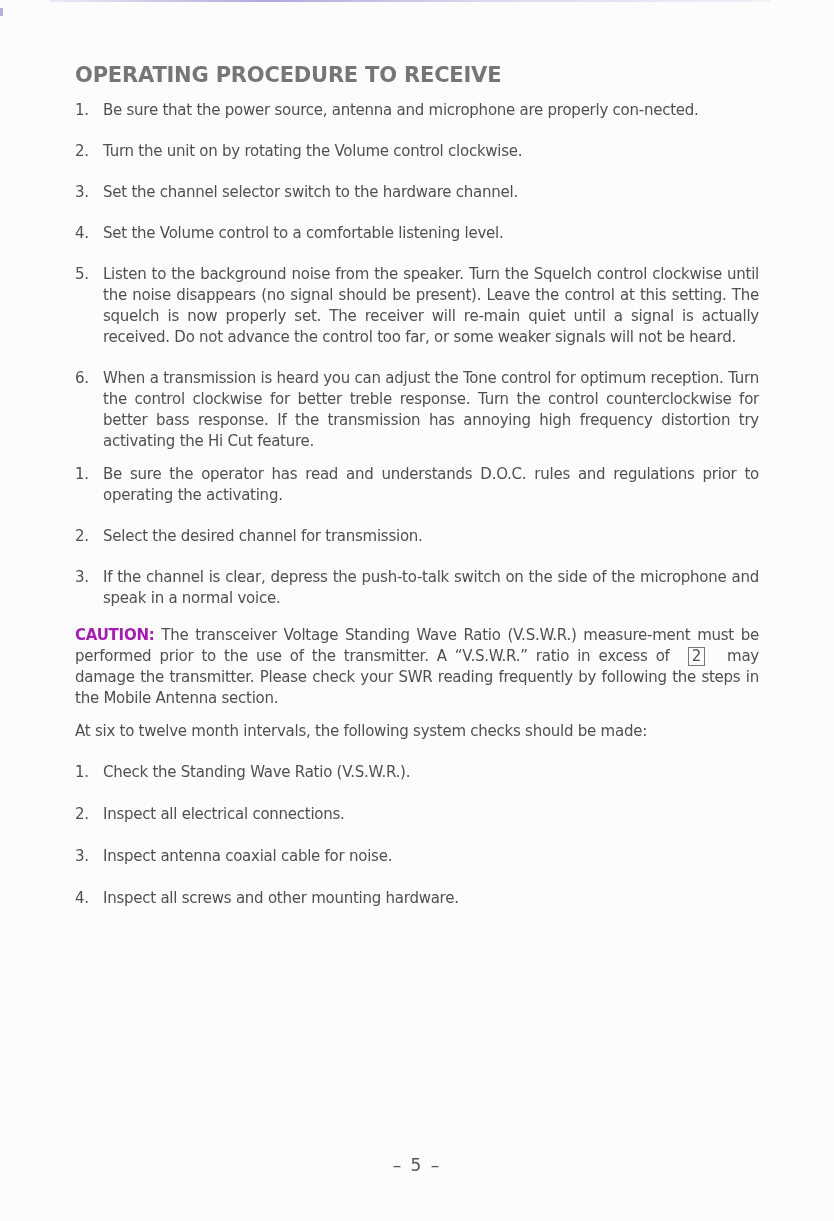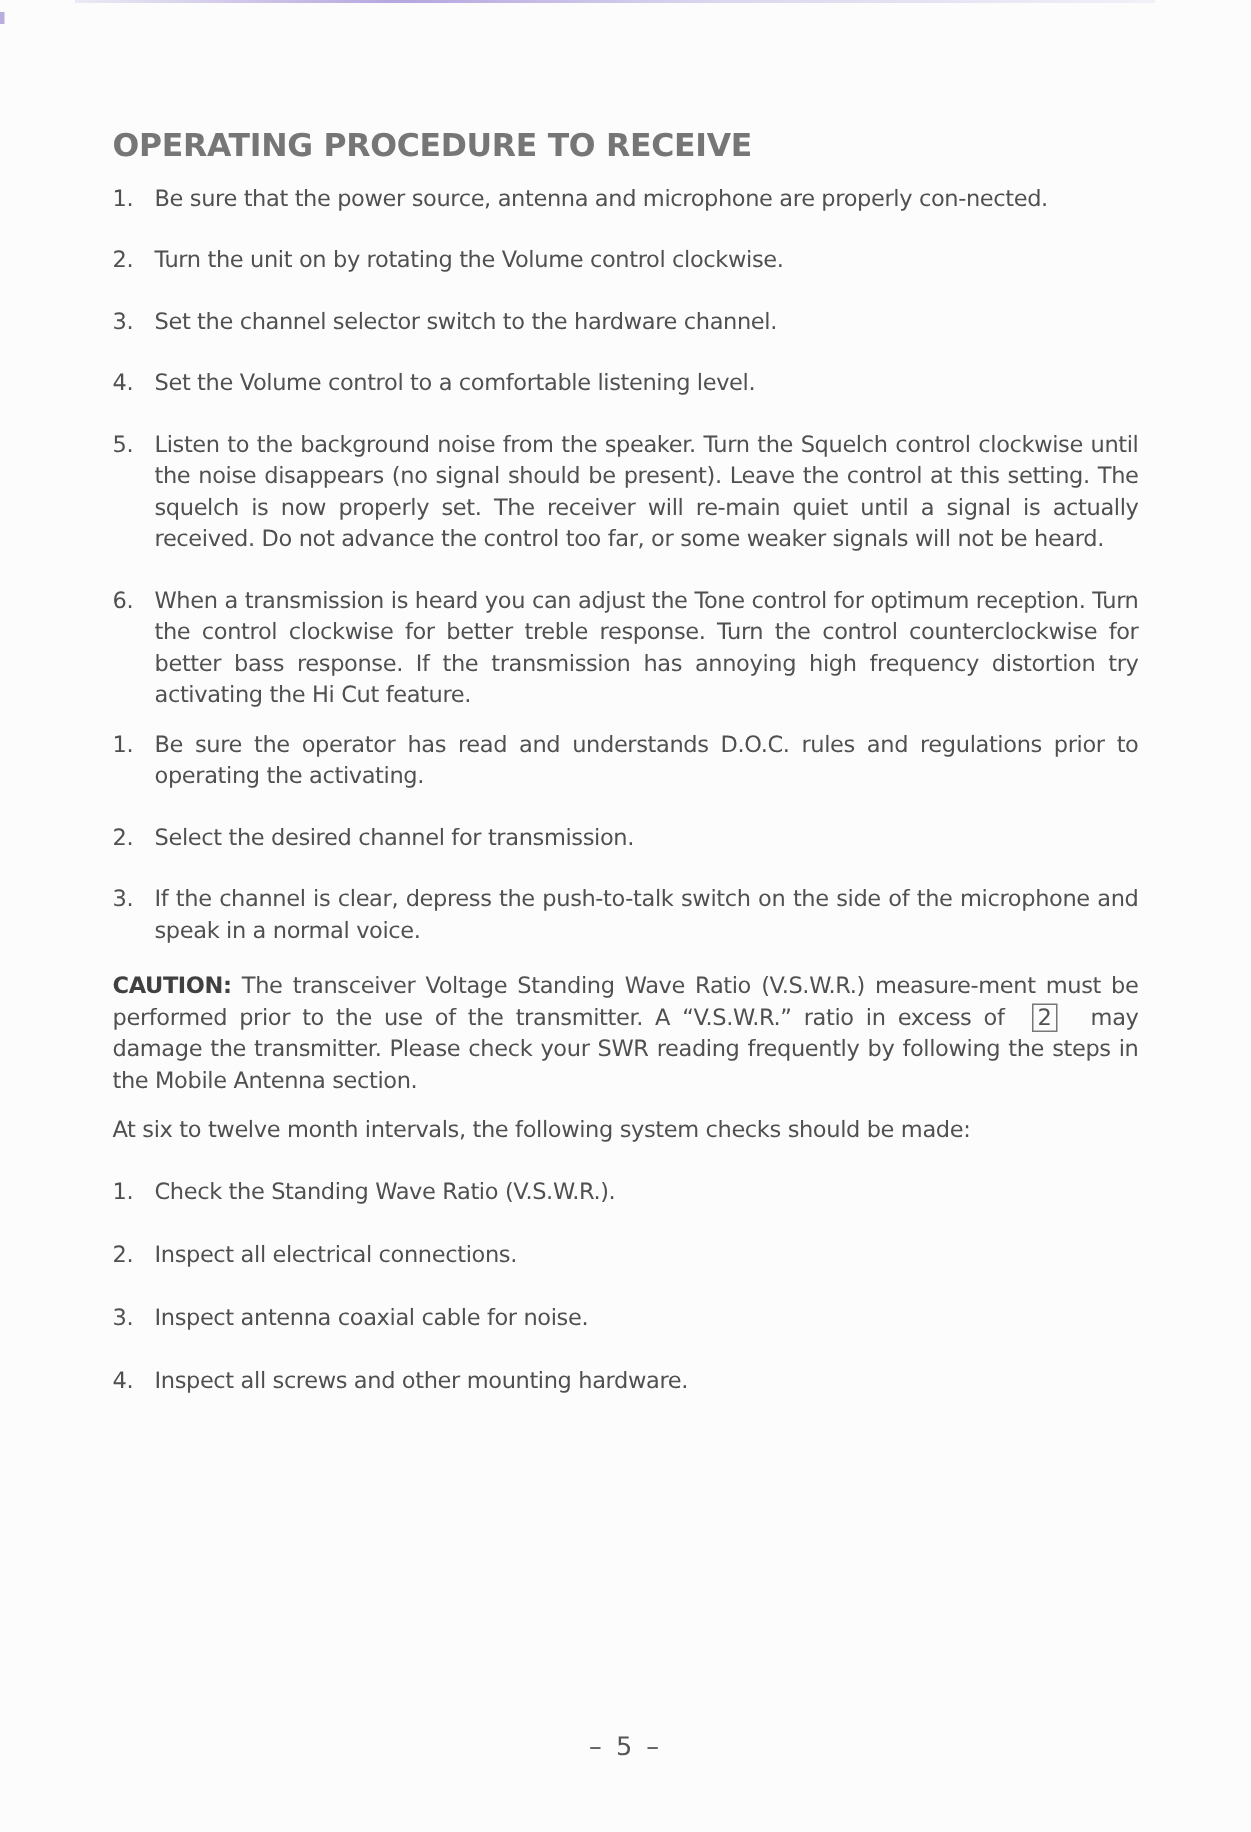--- a/index.html
+++ b/index.html
@@ -27,21 +27,21 @@
       position: absolute;
       left: 0;
       top: 8px;
       width: 3px;
       height: 8px;
       background: rgba(140,120,200,0.6);
     }
     .page {
       position: absolute;
       left: 75px;
-      top: 82px;
+      top: 60px;
       width: 684px;
     }
     .heading {
       font-family: "DejaVu Sans", sans-serif;
       font-weight: bold;
       font-size: 21px;
       color: #767676;
       letter-spacing: -0.2px;
       margin: 0;
       line-height: 30px;
@@ -69,21 +69,21 @@
     .para {
       font-size: 15px;
       line-height: 21px;
       color: #505050;
       letter-spacing: -0.25px;
       text-align: justify;
       margin: 0;
     }
     .caution-label {
       font-weight: bold;
-      color: #404040;
+      color: #a21caf;
     }
     .boxed {
       display: inline-block;
       border: 1px solid #777;
       padding: 0 3px;
       line-height: 17px;
       margin: 0 14px 0 10px;
     }
     .page-num {
       position: absolute;

